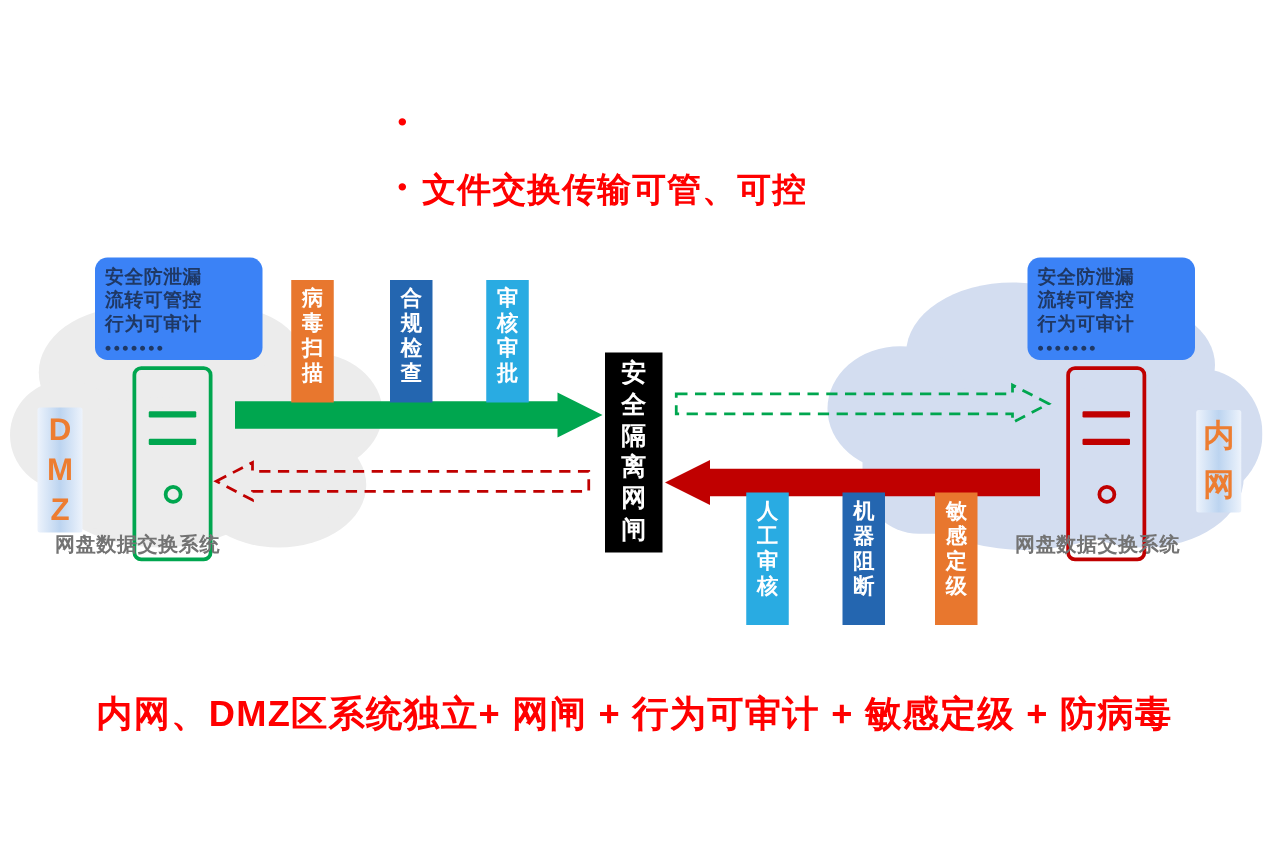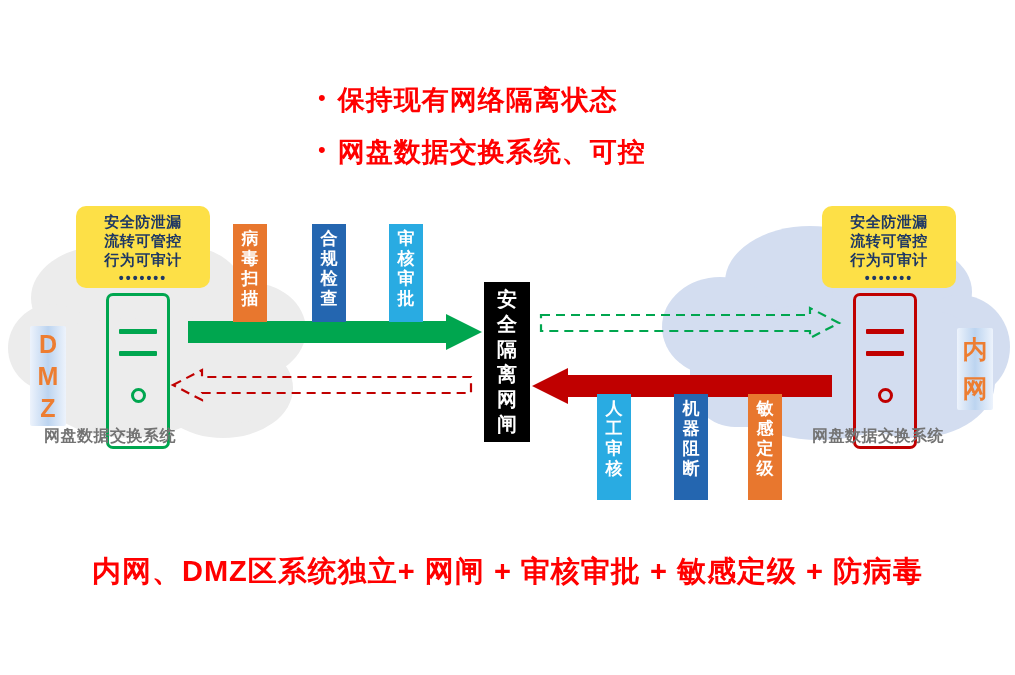--- a/index.html
+++ b/index.html
@@ -78,23 +78,23 @@
     height: 82px;
     background: linear-gradient(to right, #EDF3FC, #BCD4F0, #EDF3FC);
     font-size: 25px;
     line-height: 39px;
   }
   .zone-letter { display: block; }
 
   
   .callout {
     position: absolute;
-    background: #fde047;
+    background: #3b82f6;
     border-radius: 10px;
-    text-align: center;
+    text-align: left;
     padding: 6px 8px 2px 8px;
   }
   .callout .line {
     font-size: 15px;
     font-weight: bold;
     color: #1F3864;
     line-height: 19px;
     white-space: nowrap;
     letter-spacing: 0.5px;
   }
@@ -204,25 +204,24 @@
   }
 </style>
 </head>
 <body>
 
 <div id="stage">
 
   <div class="bullets">
     <div class="bullet-row">
       <span class="bullet-dot">•</span>
-      <span class="bullet-text">保持现有网络隔离状态</span>
     </div>
     <div class="bullet-row">
       <span class="bullet-dot">•</span>
-      <span class="bullet-text">网盘数据交换系统、可控</span>
+      <span class="bullet-text">文件交换传输可管、可控</span>
     </div>
   </div>
 
   <div class="cloud" style="left:8px; top:238px;">
     <svg width="300" height="220" viewBox="0 0 300 220" xmlns="http://www.w3.org/2000/svg">
       <g fill="#ECECEC">
         <ellipse cx="95" cy="60" rx="72" ry="52"></ellipse>
         <ellipse cx="175" cy="52" rx="60" ry="44"></ellipse>
         <ellipse cx="240" cy="92" rx="58" ry="48"></ellipse>
         <ellipse cx="45" cy="110" rx="45" ry="44"></ellipse>
@@ -350,15 +349,15 @@
     <span class="ch">阻</span>
     <span class="ch">断</span>
   </div>
   <div class="tag" style="left:748px; top:394px; height:106px; background:#E8772E;">
     <span class="ch">敏</span>
     <span class="ch">感</span>
     <span class="ch">定</span>
     <span class="ch">级</span>
   </div>
 
-  <div class="summary">内网、DMZ区系统独立+ 网闸 + 审核审批 + 敏感定级 + 防病毒</div>
+  <div class="summary">内网、DMZ区系统独立+ 网闸 + 行为可审计 + 敏感定级 + 防病毒</div>
 
 </div>
 
 </body></html>

